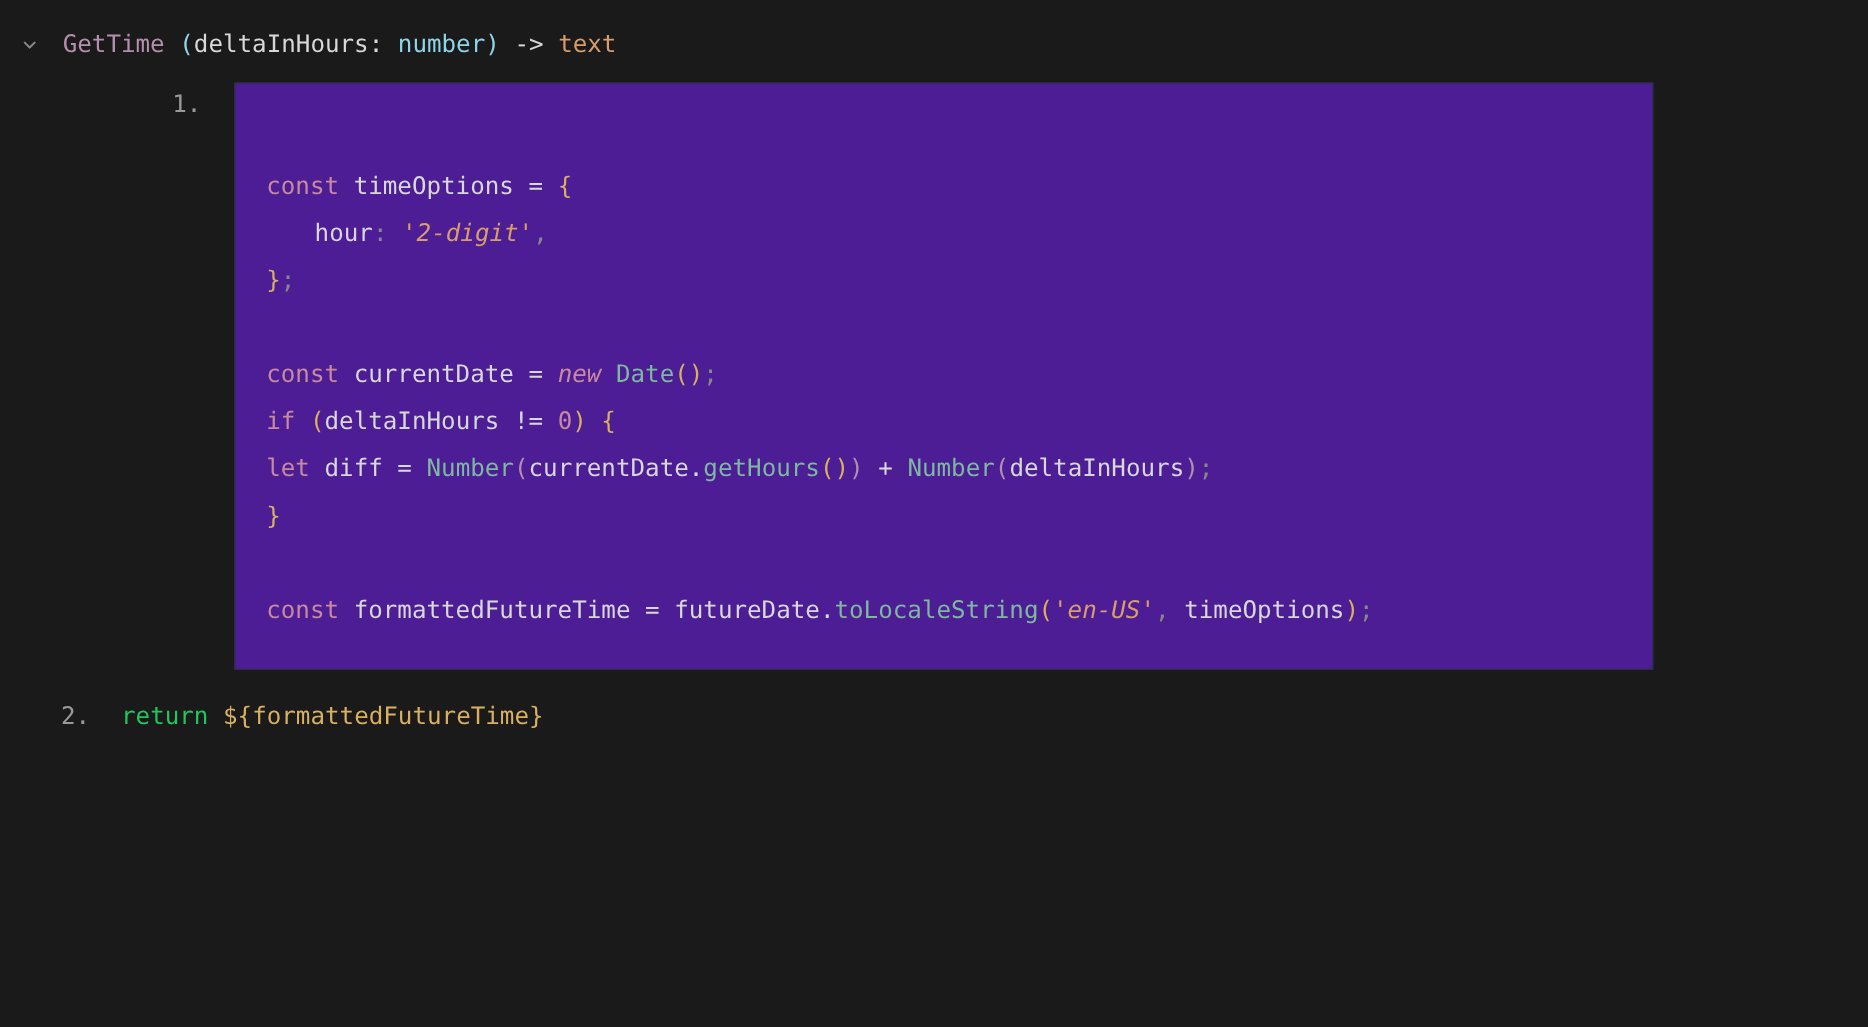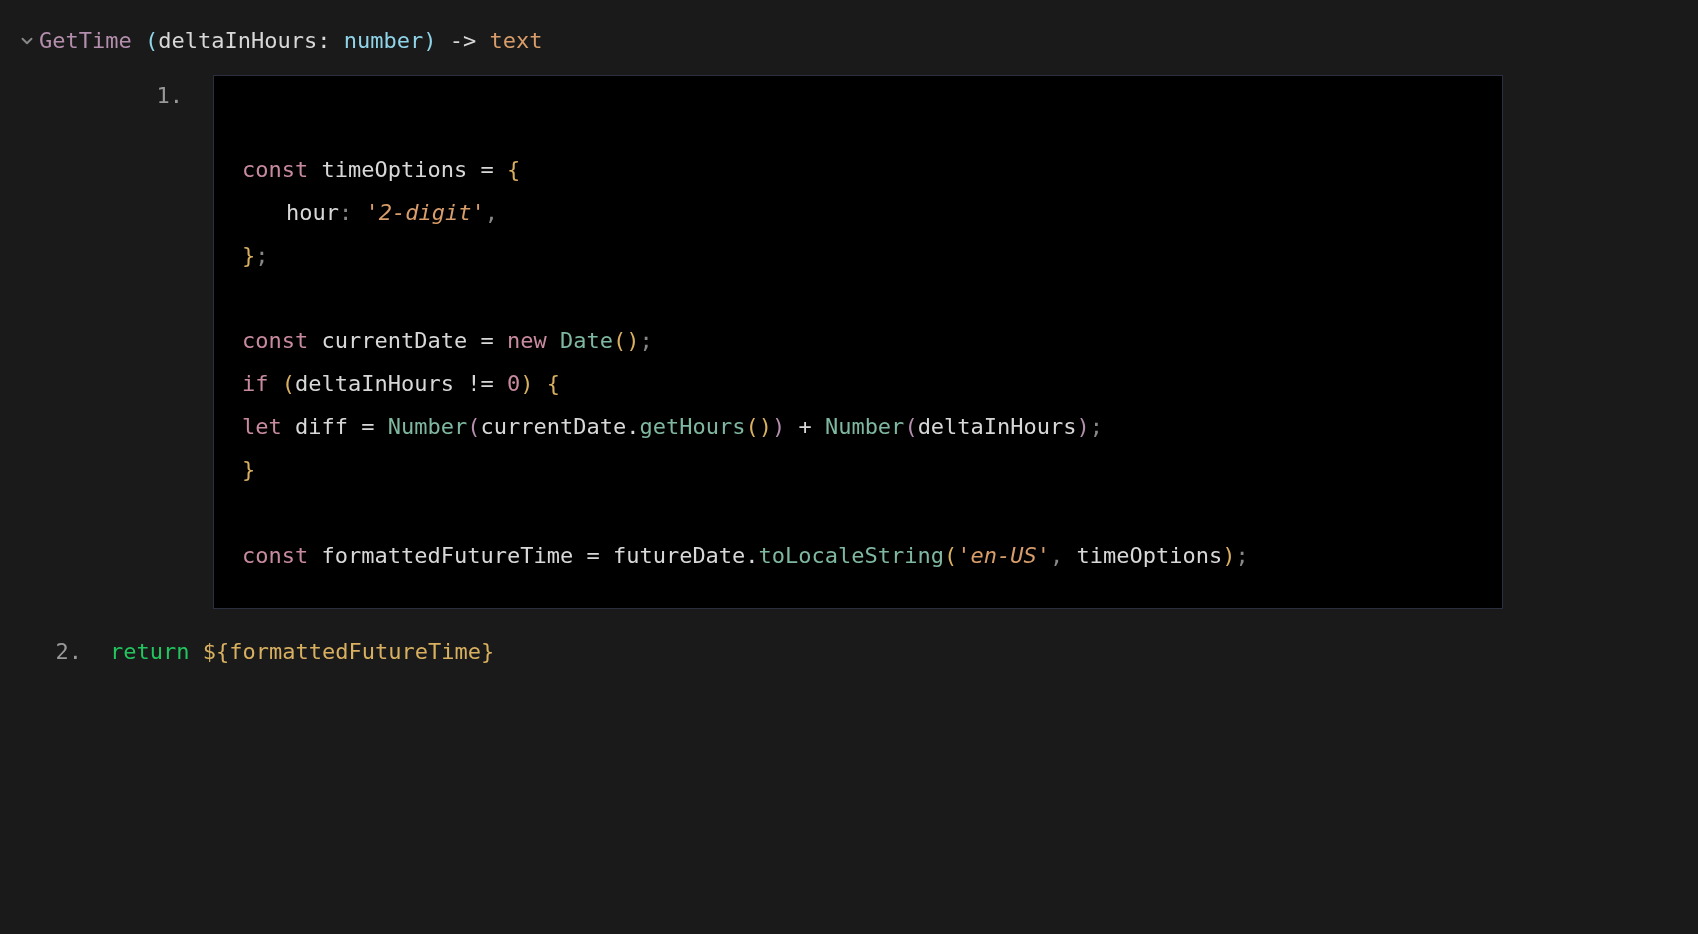--- a/index.html
+++ b/index.html
@@ -13,21 +13,21 @@
       font-family: 'Menlo', 'Monaco', 'Consolas', monospace;
       font-size: 22px;
       color: #c8c8c8;
       padding: 20px 15px;
       line-height: 1.95;
     }
     
     .header-row {
       display: flex;
       align-items: center;
-      gap: 0;
+      gap: 18px;
       margin-bottom: 12px;
       text-align: right;
     }
     
     .chevron-icon {
       color: #888;
       width: 24px;
       height: 24px;
       display: flex;
       align-items: center;
@@ -52,40 +52,40 @@
     .gutter {
       width: 88px;
       flex-shrink: 0;
       text-align: right;
       padding-right: 30px;
       color: #999;
       padding-top: 0px;
     }
     
     .code-panel {
-      background-color: #000000;
+      background-color: #4c1d95;
       border: 1px solid #2a3040;
       padding: 30px 28px;
       flex: 1;
       max-width: 1290px;
     }
     
     .code-line {
       white-space: pre;
     }
     
     .kw { color: #c88a9e; }
     .var-name { color: #d8d8d8; }
     .op { color: #d8d8d8; }
     .brace { color: #d8b060; }
     .bracket-purple { color: #b48ead; }
     .prop { color: #d8d8d8; margin-left: 44px; }
     .string { color: #d89d6a; font-style: italic; }
     .bool-true { color: #7fb8a0; }
-    .new-kw { color: #c88a9e; }
+    .new-kw { color: #c88a9e; font-style: italic; }
     .class-name { color: #7fb8a0; }
     .method { color: #7fb8a0; }
     .punct { color: #888; }
     .semi { color: #888; }
     .num { color: #c88a9e; }
     .dot { color: #d8d8d8; }
     .blank-line { height: 1.95em; }
     
     .step-row {
       display: flex;

